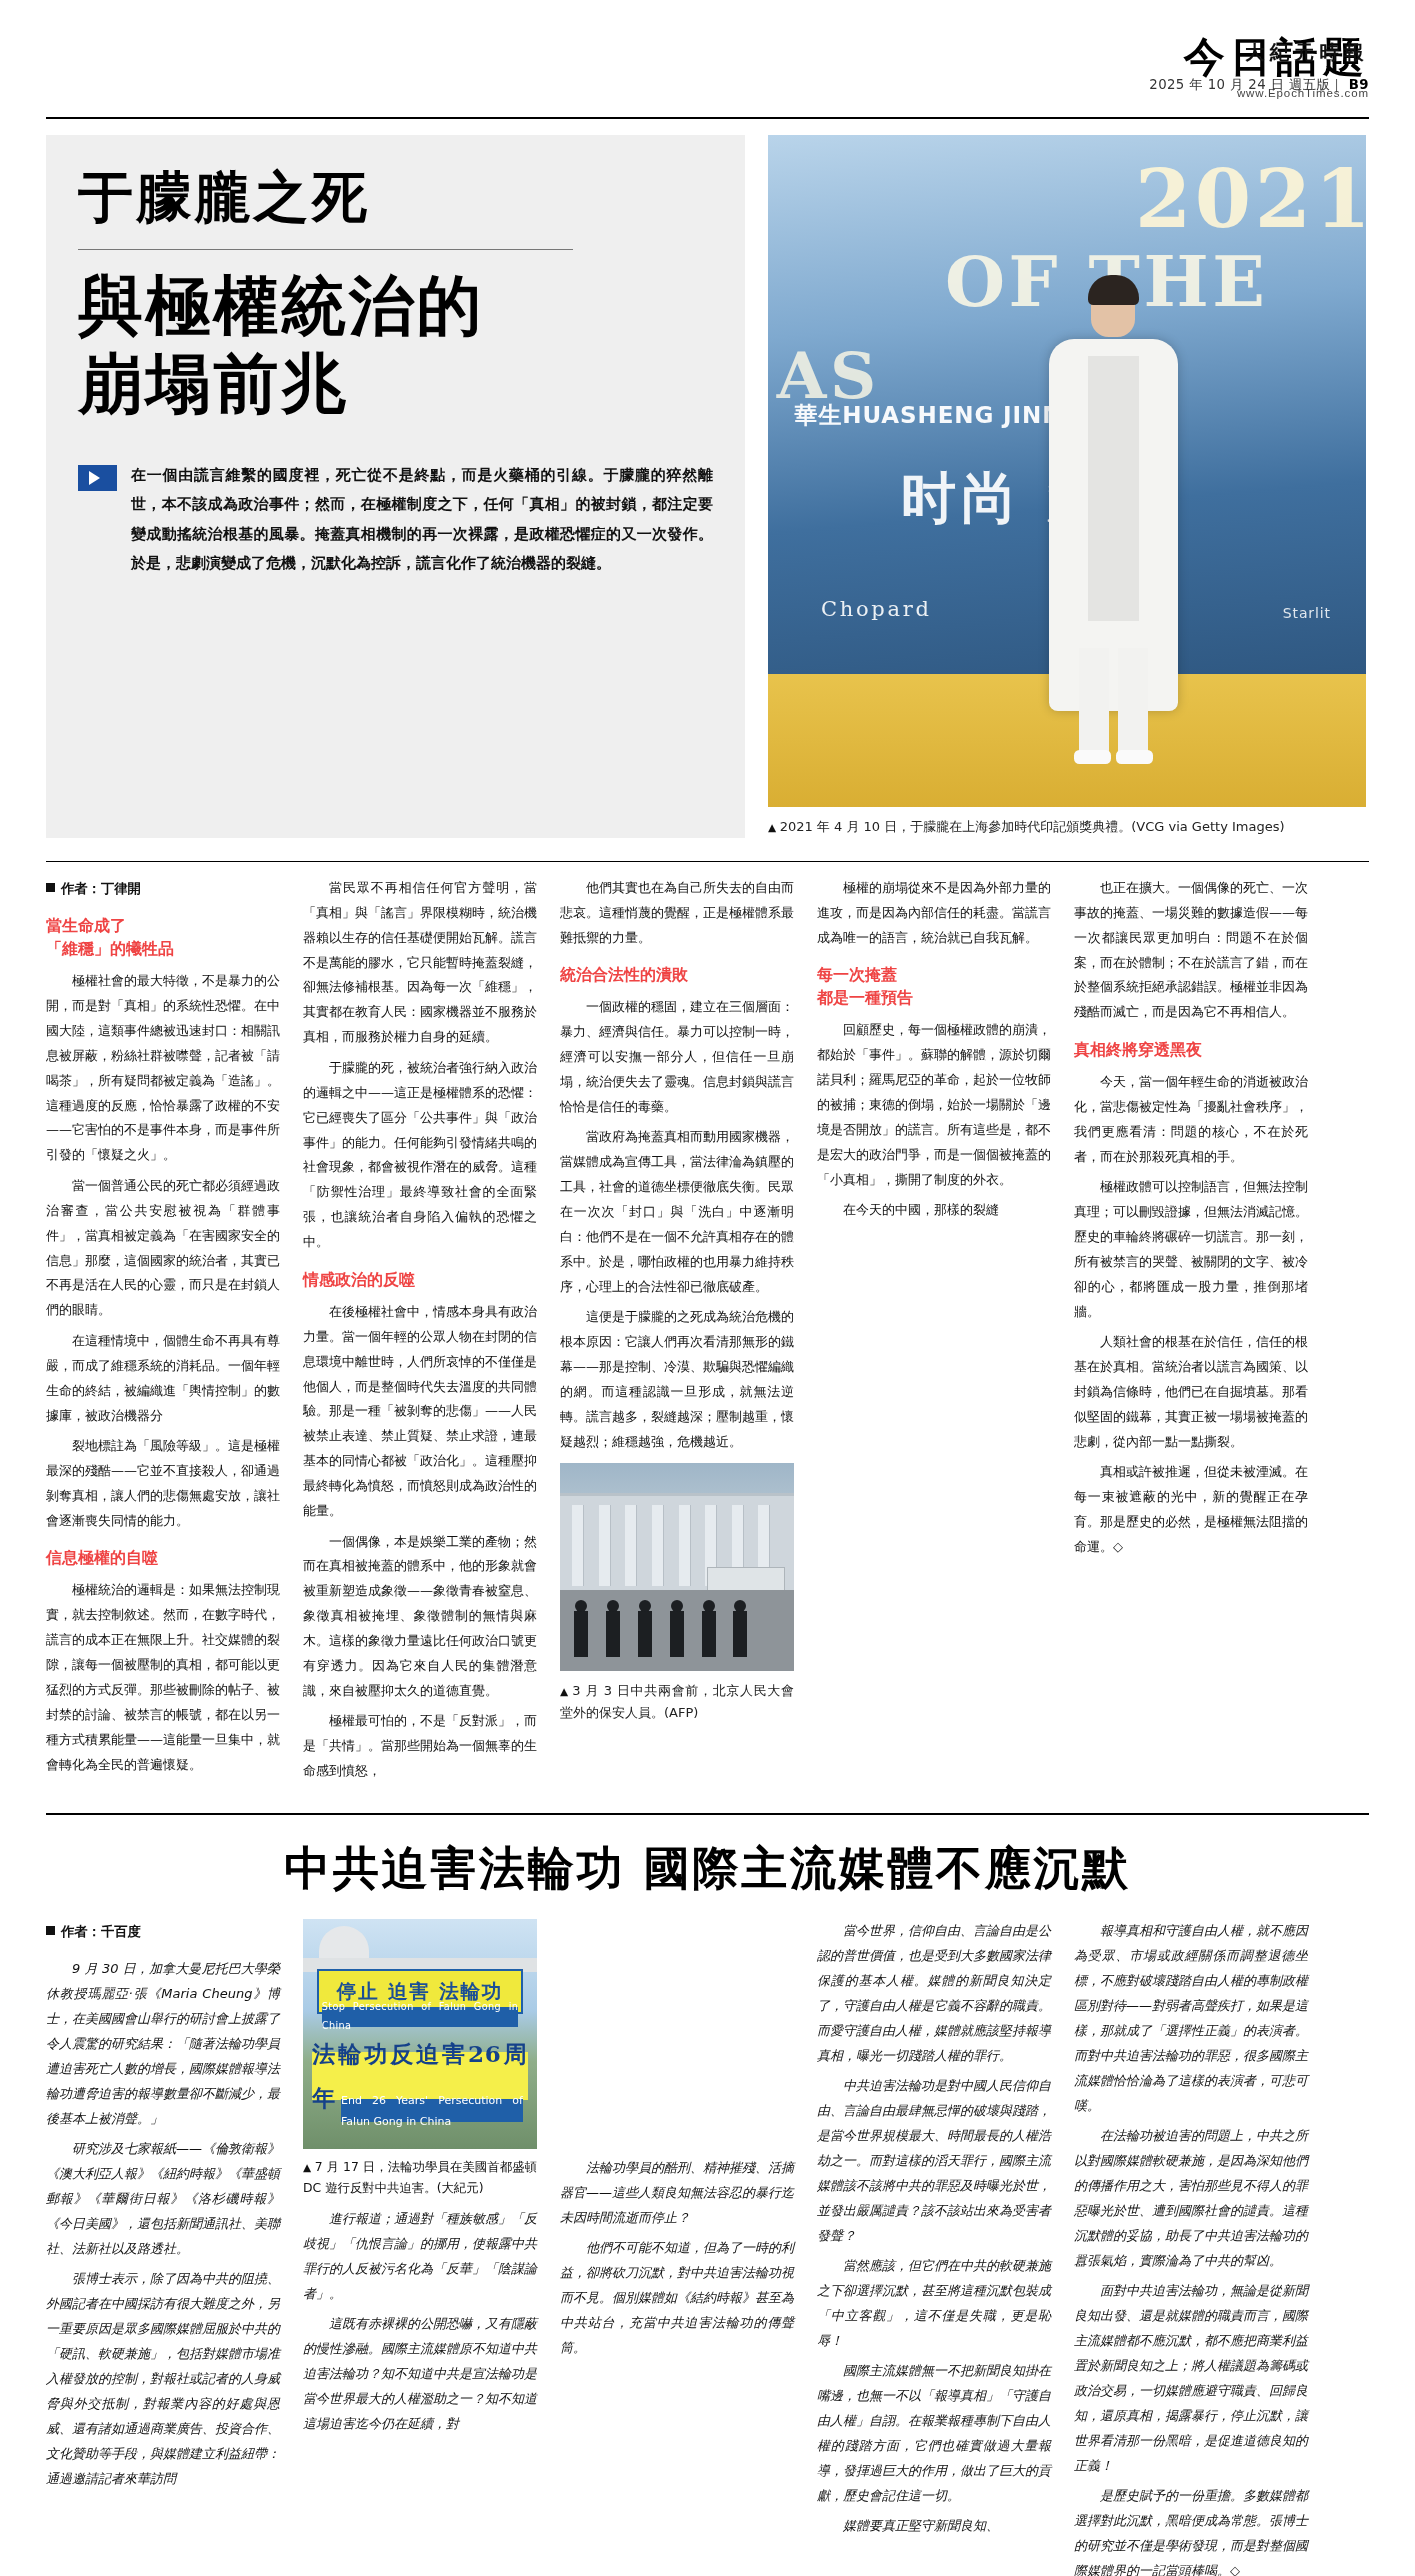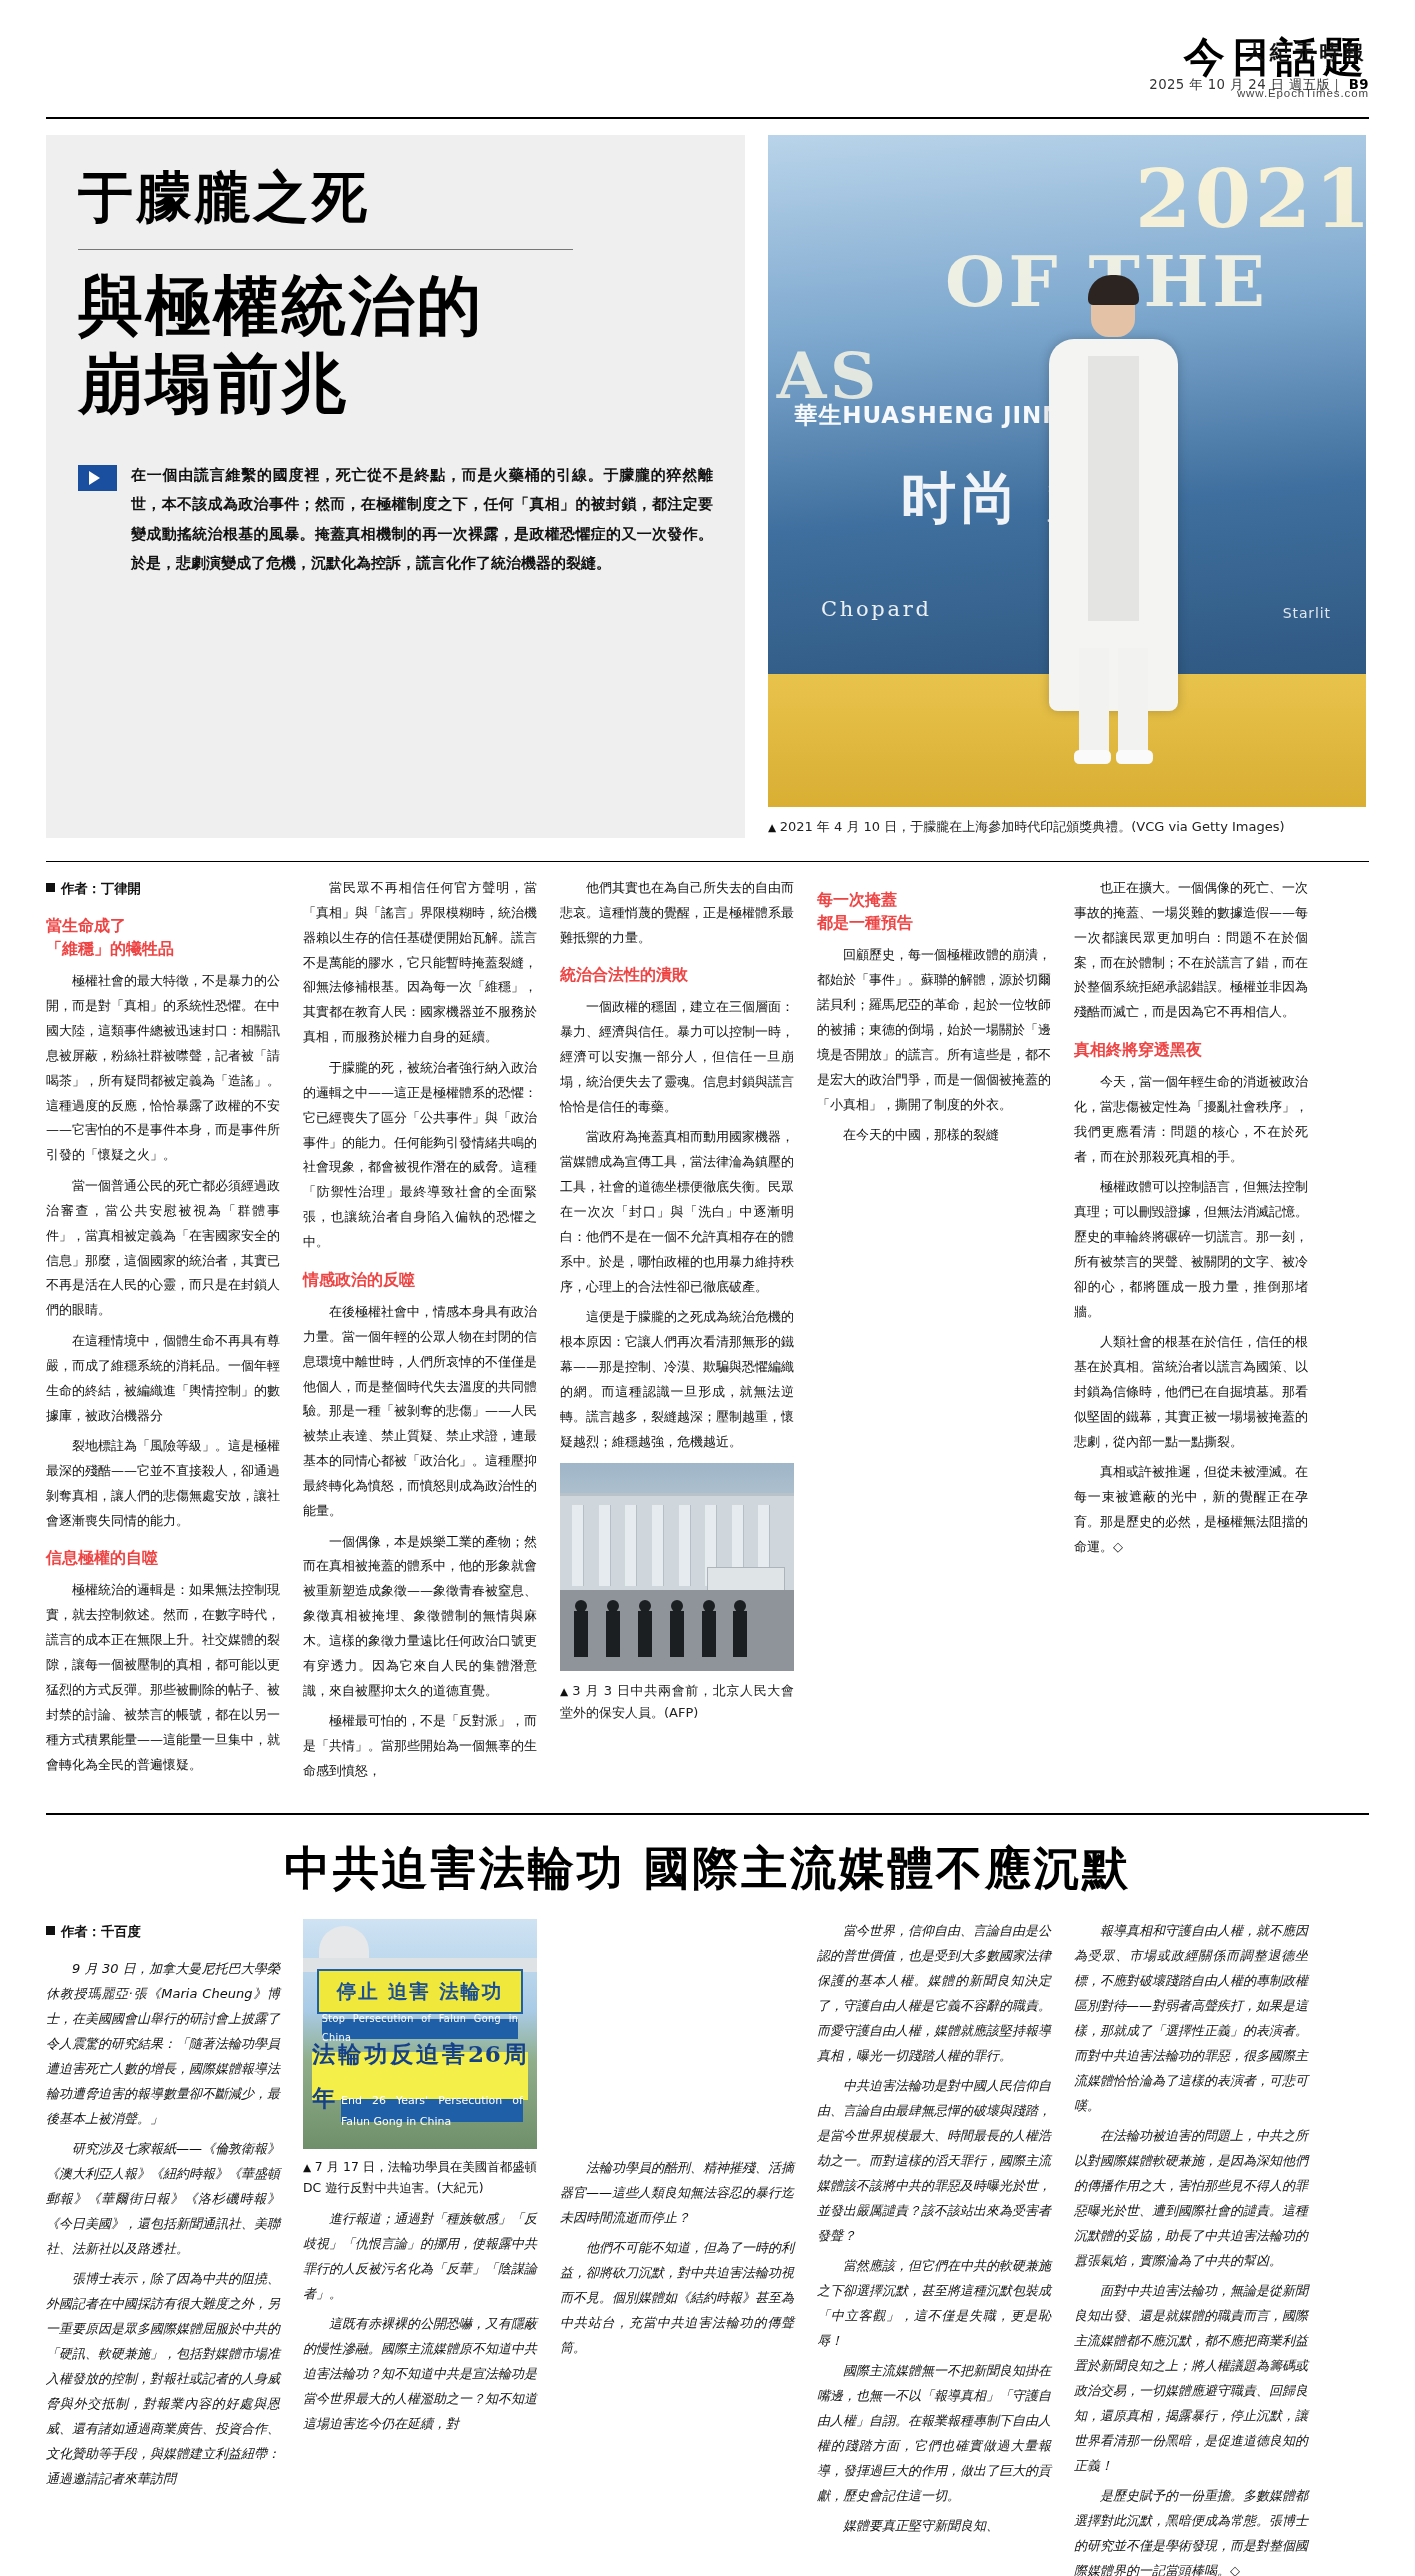--- a/index.html
+++ b/index.html
@@ -426,21 +426,21 @@
   .banner-top span {
     font-family: "DejaVu Serif", serif;
     font-weight: bold;
     font-size: 19.5px;
     color: #1b4f96;
     letter-spacing: 1.8px;
   }
   .banner-sub {
     position: absolute;
     left: 8%; right: 8%;
-    top: 100px;
+    top: 88px;
     height: 19.5px;
     background: #1f5fa8;
     color: #fff;
     font-size: 9.7px;
     display: flex;
     align-items: center;
     justify-content: center;
     letter-spacing: 0.4px;
   }
   .banner-mid {
@@ -601,20 +601,21 @@
         <div class="gh-guard" style="left:110px"></div>
         <div class="gh-guard" style="left:142px"></div>
         <div class="gh-guard" style="left:173px"></div>
       </div>
       <div class="photo-caption">
         <span class="tri">▲</span><span>3 月 3 日中共兩會前，北京人民大會堂外的保安人員。(AFP)</span>
       </div>
     </div>
 
     <div class="col">
+      <p>極權的崩塌從來不是因為外部力量的進攻，而是因為內部信任的耗盡。當謊言成為唯一的語言，統治就已自我瓦解。</p>
       <div class="sub-h" style="white-space:pre-line">每一次掩蓋
 都是一種預告</div>
       <p>回顧歷史，每一個極權政體的崩潰，都始於「事件」。蘇聯的解體，源於切爾諾貝利；羅馬尼亞的革命，起於一位牧師的被捕；東德的倒塌，始於一場關於「邊境是否開放」的謊言。所有這些是，都不是宏大的政治門爭，而是一個個被掩蓋的「小真相」，撕開了制度的外衣。</p>
       <p>在今天的中國，那樣的裂縫</p>
     </div>
 
     <div class="col">
       <p>也正在擴大。一個偶像的死亡、一次事故的掩蓋、一場災難的數據造假——每一次都讓民眾更加明白：問題不在於個案，而在於體制；不在於謊言了錯，而在於整個系統拒絕承認錯誤。極權並非因為殘酷而滅亡，而是因為它不再相信人。</p>
       <div class="sub-h">真相終將穿透黑夜</div>
       <p>今天，當一個年輕生命的消逝被政治化，當悲傷被定性為「擾亂社會秩序」，我們更應看清：問題的核心，不在於死者，而在於那殺死真相的手。</p>

